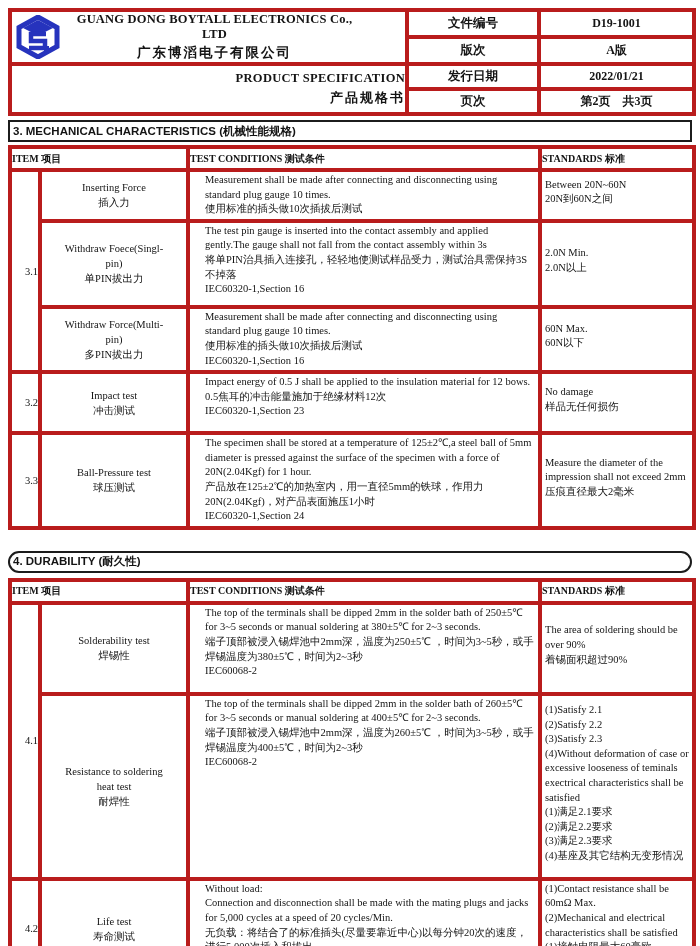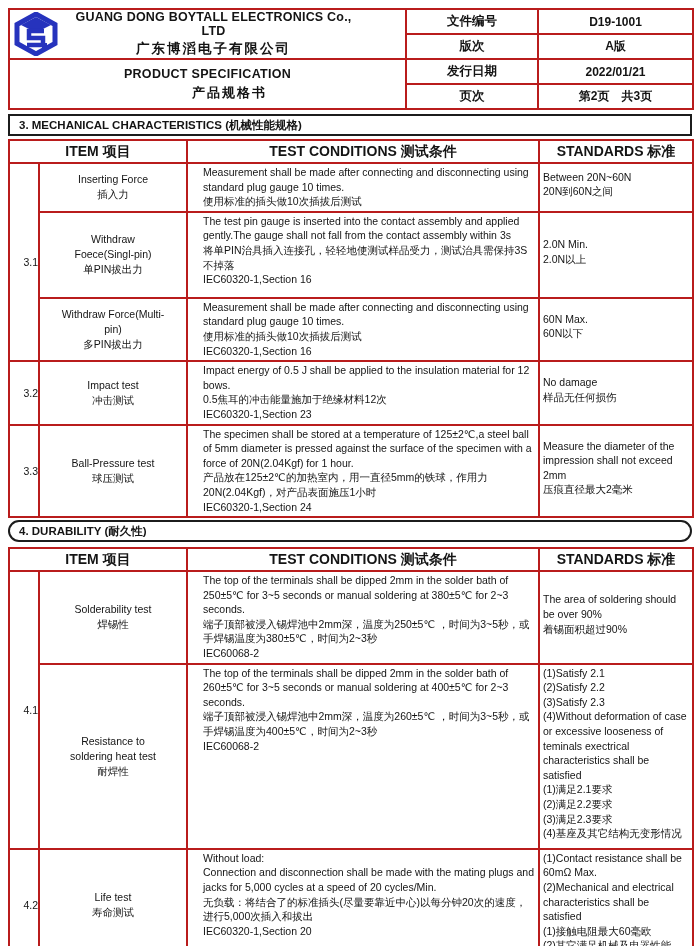--- a/index.html
+++ b/index.html
@@ -3,47 +3,47 @@
 <meta charset="utf-8">
 <style>
   * { margin:0; padding:0; box-sizing:border-box; }
   html,body { background:#ffffff; }
   .page {
     position:relative; width:700px; height:946px; background:#ffffff;
     padding:8px; font-family:"Liberation Sans","DejaVu Sans",sans-serif;
     color:#141414; overflow:hidden;
   }
   table { border-collapse:collapse; width:684px; table-layout:fixed; }
-  td,th { border:2px solid #b91c1c; overflow:hidden; }
+  td,th { border:4px solid #b91c1c; overflow:hidden;font-family:Liberation Serif, serif; }
   table.hdr, table.spec { border:2px solid #1c1c1c; }
 
   
   table.hdr td { height:25px; }
   .company-cell { vertical-align:middle; }
   .company-flex { display:flex; align-items:center; }
   .logo-wrap { width:52px; display:flex; justify-content:center; }
   .company-text { flex:1; text-align:center; padding-right:40px; }
   .company-en { font-weight:bold; font-size:12.5px; letter-spacing:.2px; }
   .company-cn { font-weight:bold; font-size:13.5px; letter-spacing:2px; margin-top:2px; }
-  .prod-cell { text-align:center; vertical-align:middle; }
+  .prod-cell { text-align:right; vertical-align:middle; }
   .prod-en { font-weight:bold; font-size:12.5px; letter-spacing:.3px; }
   .prod-cn { font-weight:bold; font-size:13px; letter-spacing:2px; margin-top:3px;margin-left:44px; }
   .meta-label { text-align:center; vertical-align:middle; font-weight:bold; font-size:12.5px; }
   .meta-value { text-align:center; vertical-align:middle; font-weight:bold; font-size:12px; }
 
   
   .sec-title {
     width:684px; border:2px solid #1c1c1c; height:22px;
-    display:flex; align-items:center; padding-left:9px;
+    display:flex; align-items:center; padding-left:3px;
     font-weight:bold; font-size:11.5px; background:#fff;
   }
-  .mt4 { margin-top:4px; } .mt3 { margin-top:3px; } .mt5 { margin-top:2px;border-radius:11px; }
+  .mt4 { margin-top:4px; } .mt3 { margin-top:3px; } .mt5 { margin-top:21px;border-radius:11px; }
 
   
-  table.spec th { height:23px; font-weight:bold; font-size:14px; text-align:center; vertical-align:middle; }
+  table.spec th { height:23px; font-weight:bold; font-size:10px; text-align:left; vertical-align:middle; }
   .pre { white-space:pre-line; }
   td.num  { text-align:right; vertical-align:middle; font-size:10.5px; }
   td.item { text-align:center; vertical-align:middle; font-size:10.5px; line-height:15px; padding:1px 20px; }
   td.cond { text-align:left; vertical-align:top; font-size:10.5px; line-height:14.6px; padding:1px 3px 2px 15px; }
   td.std  { text-align:left; vertical-align:middle; font-size:10.5px; line-height:14.6px; padding:1px 3px 7px 3px; }
 
   tr.h46 { height:46px; } tr.h86 { height:86px; } tr.h60 { height:60px; }
   tr.h61 { height:61px; } tr.h84 { height:84px; } tr.h91 { height:91px; }
   tr.h185 { height:185px; } tr.h99 { height:99px; }
 </style>

